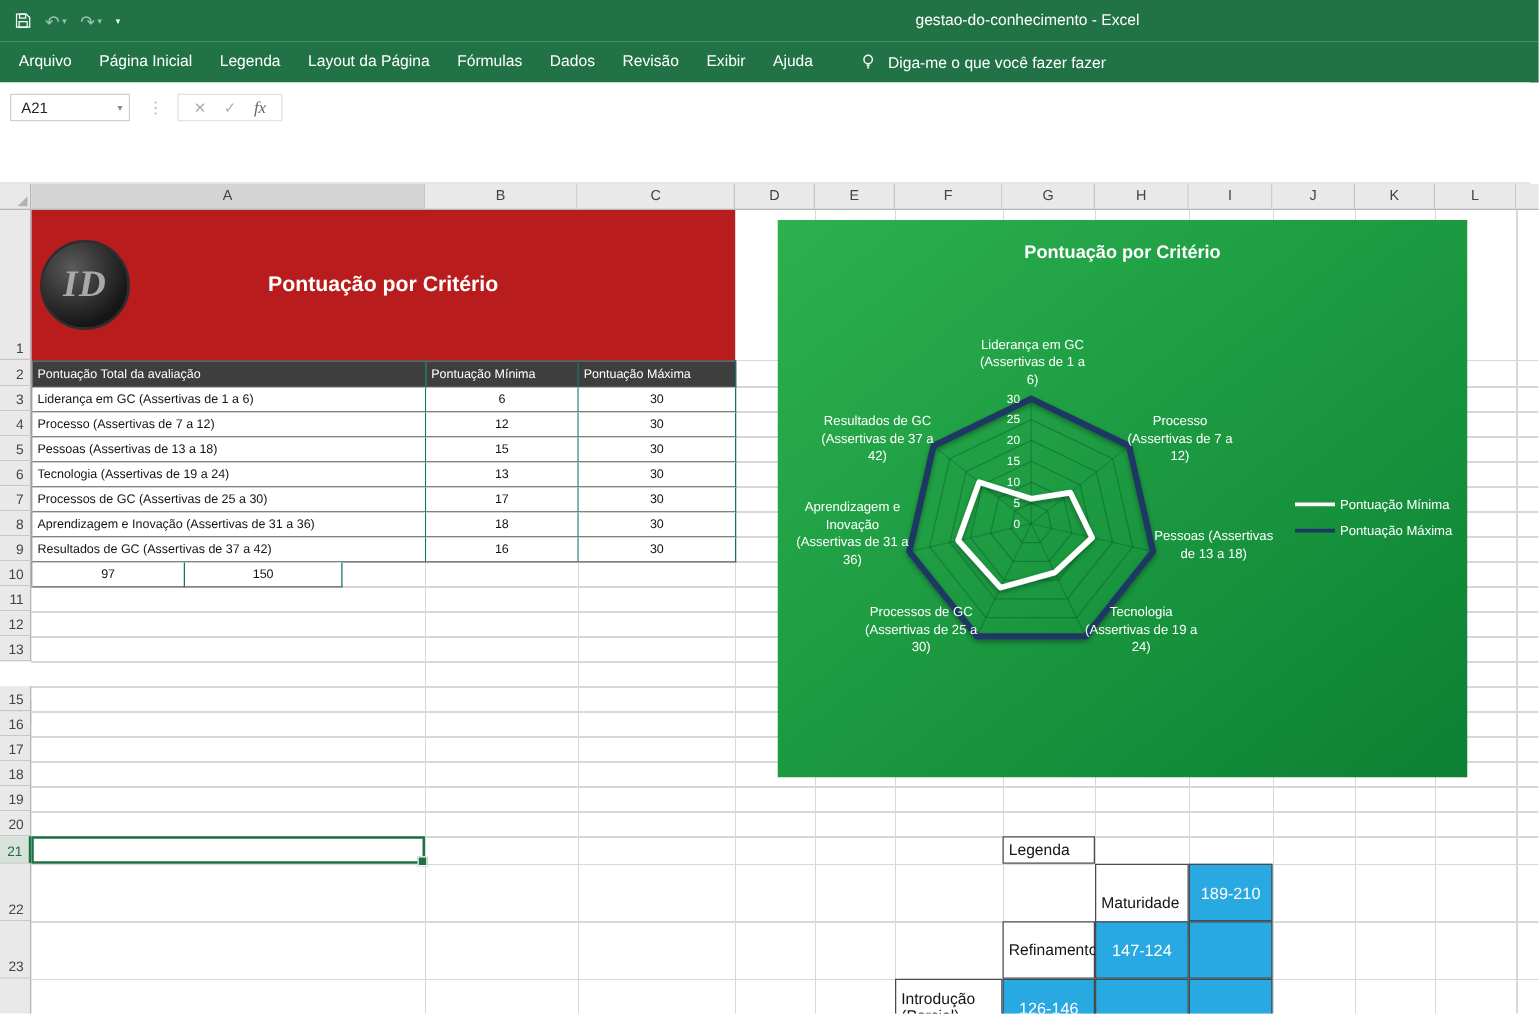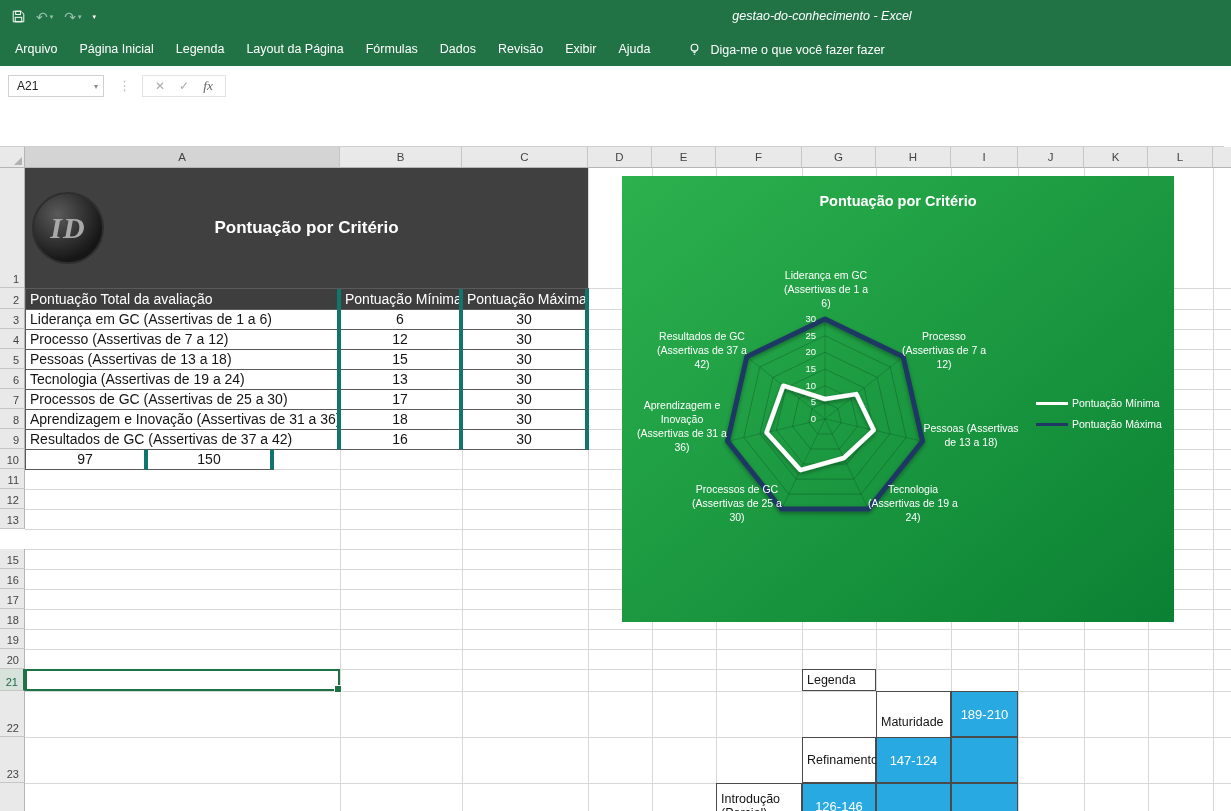--- a/index.html
+++ b/index.html
@@ -6,21 +6,21 @@
   body{width:1231px;height:811px;overflow:hidden;position:relative;background:#fff;
        font-family:"Liberation Sans",sans-serif;}
 
   
   .titlebar{position:absolute;left:0;top:0;width:1231px;height:33px;background:#217346;}
   .qat{position:absolute;left:12px;top:0;height:33px;display:flex;align-items:center;gap:11px;}
   .qat-btn{display:flex;align-items:center;gap:2px;color:#fff;font-size:14px;cursor:default;}
   .qat-btn.dim{opacity:.55;}
   .mini-caret{font-size:7px;color:#fff;}
   .win-title{position:absolute;left:822px;top:0;transform:translateX(-50%);line-height:33px;
-             font-size:12.5px;color:#fff;white-space:nowrap;font-style:italic;}
+             font-size:12.5px;color:#fff;white-space:nowrap;}
 
   
   .ribbon-tabs{position:absolute;left:0;top:33px;width:1231px;height:33px;background:#217346;
                display:flex;align-items:center;padding-left:4px;box-sizing:border-box;}
   #tabs-wrap{display:flex;height:100%;}
   .tab{color:#fff;font-size:12.5px;padding:0 11px;line-height:33px;white-space:nowrap;cursor:default;}
   .tellme{display:flex;align-items:center;margin-left:26px;gap:8px;color:#fff;font-size:12.5px;white-space:nowrap;}
 
   
   .formula-band{position:absolute;left:0;top:66px;width:1224px;height:81px;background:#fff;
@@ -47,34 +47,34 @@
              border-right:1px solid #c6c6c6;border-bottom:1px solid #b5b5b5;
              text-align:center;line-height:20px;font-size:11.5px;color:#444;z-index:6;}
   .colheader.sel{background:#d4d4d4;}
   .rowheader{position:absolute;left:0;width:25px;box-sizing:border-box;background:#e9e9e9;
              border-right:1px solid #b5b5b5;border-bottom:1px solid #c6c6c6;
              display:flex;align-items:flex-end;justify-content:flex-end;
              padding:0 5px 2px 0;font-size:11px;color:#444;z-index:6;}
   .rowheader.sel{background:#d6e2da;color:#1f6b45;border-right:2px solid #217346;}
 
   
-  .banner{position:absolute;z-index:2;background:#404040;}
+  .banner{position:absolute;z-index:2;background:#b91c1c;}
   .logo{position:absolute;left:7px;top:24px;width:72px;height:72px;border-radius:50%;
         background:radial-gradient(circle at 35% 30%, #5a5a5a, #161616 72%);
         border:2px solid #2e2e2e;box-sizing:border-box;display:flex;align-items:center;justify-content:center;}
   .logo span{font-family:"Liberation Serif",serif;font-style:italic;font-weight:bold;
              font-size:30px;color:#a9a9a9;letter-spacing:1px;}
   .banner-title{position:absolute;left:0;right:0;top:50%;transform:translateY(-50%);
                 text-align:center;color:#fff;font-size:17px;font-weight:bold;}
 
   
   #score-table{position:absolute;z-index:2;border-left:1px solid #5a5a5a;border-top:1px solid #5a5a5a;}
   .t-row{display:flex;}
-  .t-cell{box-sizing:border-box;height:20px;line-height:19px;font-size:14px;color:#141414;background:#fff;
-          border-right:4px solid #0f766e;border-bottom:1px solid #5a5a5a;padding-left:4px;
+  .t-cell{box-sizing:border-box;height:20px;line-height:19px;font-size:10px;color:#141414;background:#fff;
+          border-right:1px solid #0f766e;border-bottom:1px solid #5a5a5a;padding-left:4px;
           white-space:nowrap;overflow:hidden;}
   .t-cell.num{text-align:center;padding-left:0;}
   .t-header .t-cell{background:#3e3e3e;color:#fff;height:21px;line-height:21px;text-align:left;padding-left:4px;}
 
   
   #legend-table{position:absolute;left:0;top:0;z-index:2;}
   .lg-cell{position:absolute;box-sizing:border-box;border:1px solid #4a4a4a;font-size:12.5px;
            display:flex;align-items:center;}
   .lg-label{background:#fff;color:#141414;padding-left:4px;white-space:normal;line-height:14px;}
   .lg-range{color:#fff;justify-content:center;font-size:13px;}

